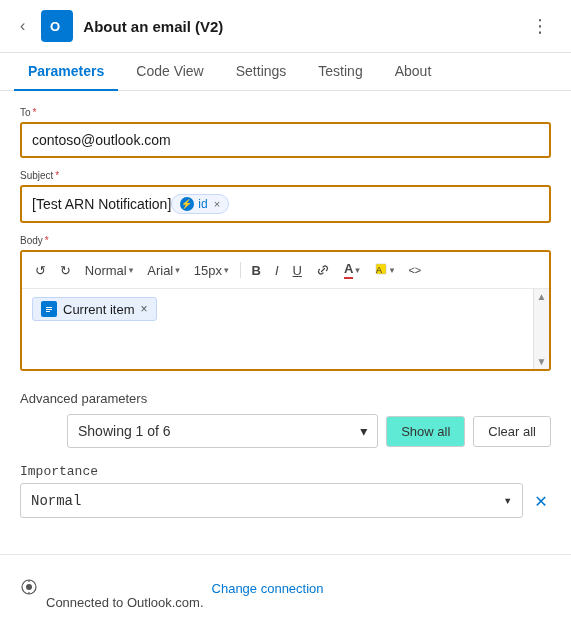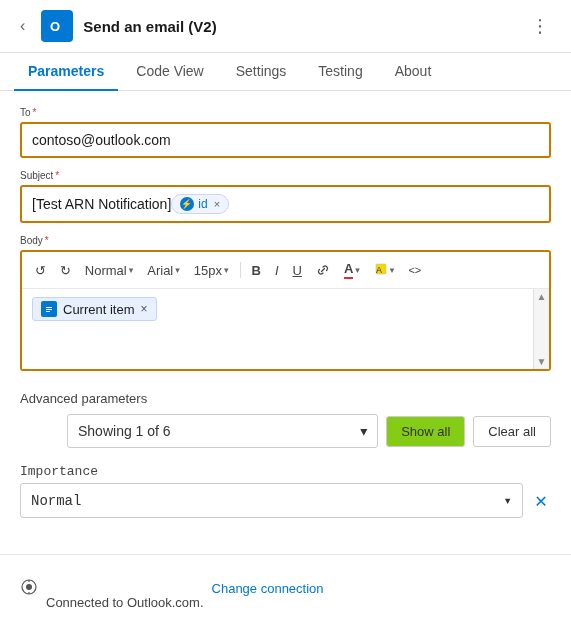--- a/index.html
+++ b/index.html
@@ -289,21 +289,21 @@
       display: flex;
       align-items: center;
       justify-content: space-between;
       cursor: pointer;
       margin-left: 47px;
     }
     .show-all-btn {
       padding: 7px 14px;
       border: 1px solid #ccc;
       border-radius: 3px;
-      background: #84cc16;
+      background: #5eead4;
       font-size: 13px;
       color: #333;
       cursor: pointer;
       white-space: nowrap;
     }
     .clear-all-btn {
       padding: 7px 14px;
       border: 1px solid #ccc;
       border-radius: 3px;
       background: #fff;
@@ -377,21 +377,21 @@
 
 <div class="header">
   <div class="header-left">
     <span class="back-btn">‹</span>
     <div class="app-icon">
       <svg width="20" height="20" viewBox="0 0 20 20" fill="none">
         <rect width="20" height="20" rx="3" fill="#0078d4"></rect>
         <text x="3" y="15" font-size="13" fill="white" font-weight="bold" font-family="Arial">O</text>
       </svg>
     </div>
-    <span class="header-title">Send an email (V2)</span>
+    <span class="header-title">About an email (V2)</span>
   </div>
   <span class="more-btn">⋮</span>
 </div>
 
 <div class="tabs">
   <div class="tab active">Parameters</div>
   <div class="tab">Code View</div>
   <div class="tab">Settings</div>
   <div class="tab">Testing</div>
   <div class="tab">About</div>

